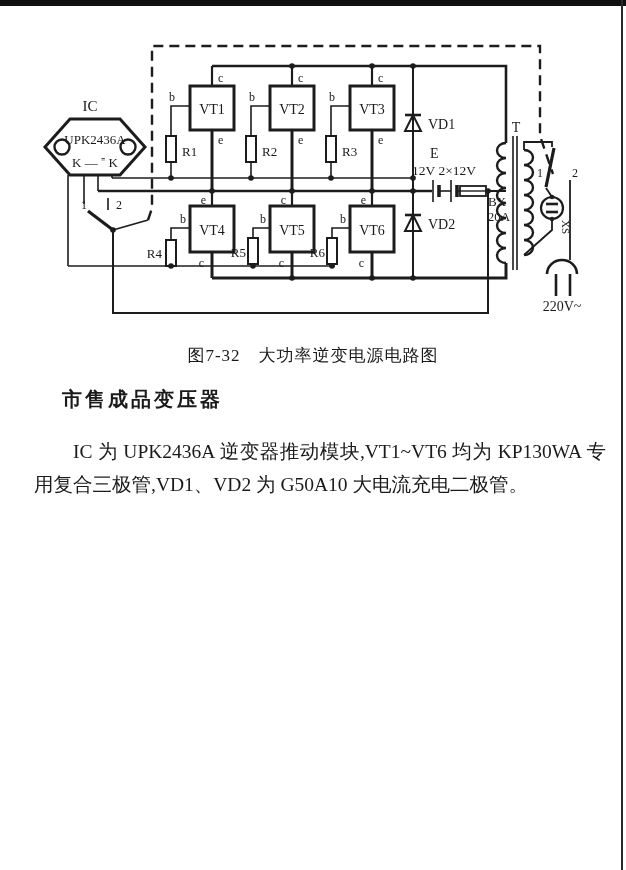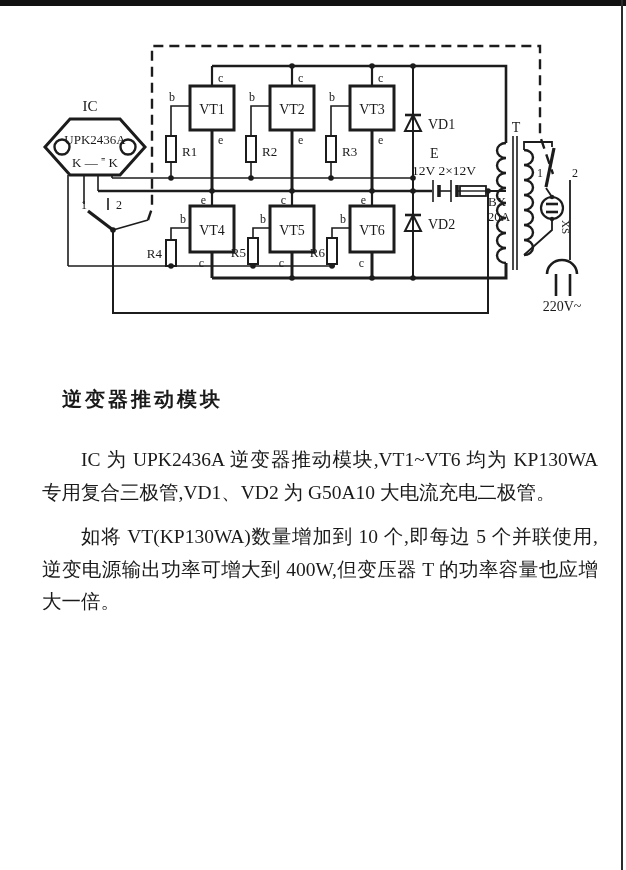--- a/index.html
+++ b/index.html
@@ -6,21 +6,21 @@
   .page{position:relative;width:626px;height:870px;background:#ffffff;overflow:hidden;
         font-family:"Liberation Serif",serif;color:#1a1a1a;}
   .top-edge{position:absolute;top:0;left:0;width:626px;height:6px;background:#111;}
   .right-edge{position:absolute;top:0;right:3px;width:2px;height:870px;background:#2a2a2a;}
   .circuit{position:absolute;top:8px;left:0;width:626px;height:332px;}
   .caption{position:absolute;top:344px;left:0;width:626px;text-align:center;
            font-size:17px;letter-spacing:1px;}
   .heading{position:absolute;top:386px;left:62px;font-size:20px;font-weight:bold;letter-spacing:3px;}
   .bodytext{position:absolute;top:432px;left:30px;width:580px;font-size:19.5px;
             line-height:32.6px;text-align:justify;}
-  .bodytext p{margin:12px;text-indent:2em;}
+  .bodytext p{margin:4px;text-indent:2em;}
   svg text{font-family:"Liberation Serif",serif;fill:#1a1a1a;}
   svg .w{stroke:#1c1c1c;fill:none;}
 </style>
 </head>
 <body>
 
 <div class="page">
   <div class="top-edge"></div>
   <div class="right-edge"></div>
 
@@ -231,20 +231,20 @@
         <circle cx="253" cy="258" r="2.8"></circle>
         <circle cx="332" cy="258" r="2.8"></circle>
       <circle cx="292" cy="270" r="2.8"></circle>
         <circle cx="372" cy="270" r="2.8"></circle>
         <circle cx="413" cy="270" r="2.8"></circle>
       <circle cx="552" cy="189" r="2.2"></circle>
         <circle cx="552" cy="211" r="2.2"></circle>
     </g>
   </svg>
 
-
-  <div class="heading">逆变器推动模块</div>
+  <div class="caption">图7-32　大功率逆变电源电路图</div>
+
+  <div class="heading">市售成品变压器</div>
 
   <div class="bodytext">
     <p>IC 为 UPK2436A 逆变器推动模块,VT1~VT6 均为 KP130WA 专用复合三极管,VD1、VD2 为 G50A10 大电流充电二极管。</p>
-    <p>如将 VT(KP130WA)数量增加到 10 个,即每边 5 个并联使用,逆变电源输出功率可增大到 400W,但变压器 T 的功率容量也应增大一倍。</p>
   </div>
 </div>
 
 </body></html>

